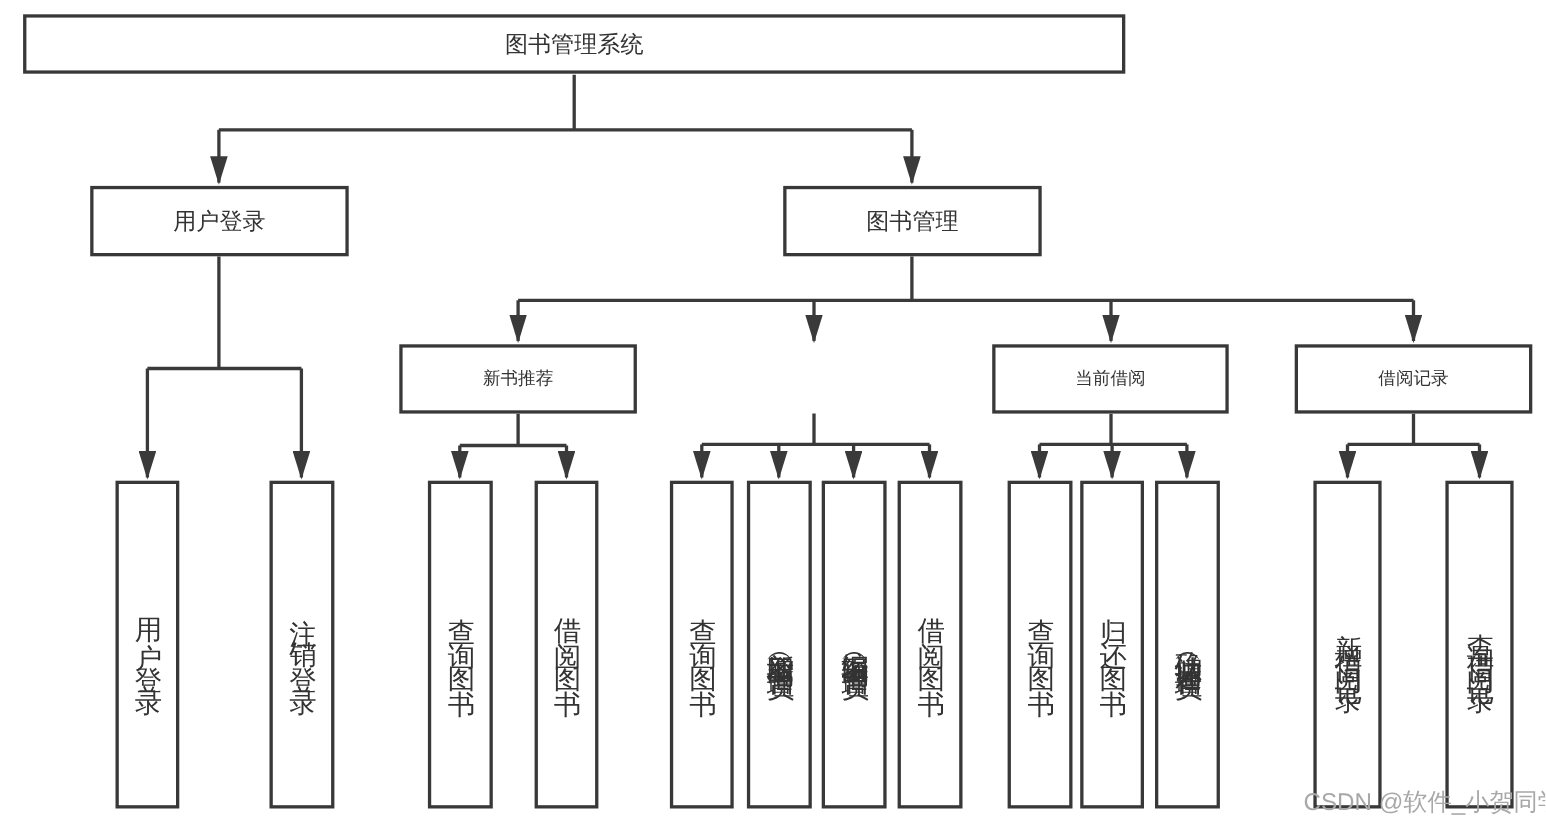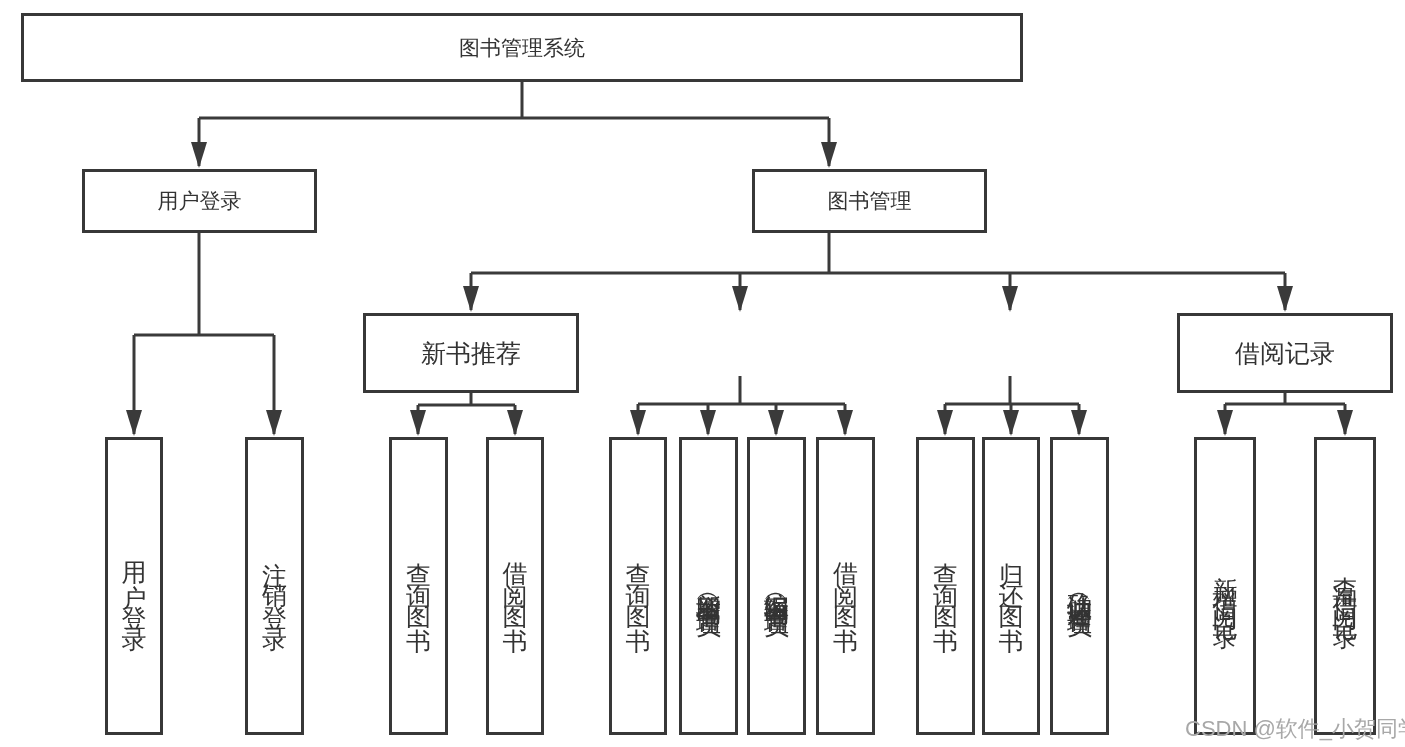--- a/index.html
+++ b/index.html
@@ -27,30 +27,30 @@
     box-sizing: border-box;
     border: 3px solid #383838;
     background: #ffffff;
     color: #333333;
     display: flex;
     align-items: center;
     justify-content: center;
     text-align: center;
   }
   .root {
-    left: 21px; top: 13px; width: 1002px; height: 69px;
+    left: 21px; top: 13px; width: 1002px; height: 54px;
     font-size: 21px;
   }
   .lvl2 {
     top: 169px; width: 235px; height: 64px;
     font-size: 21px;
   }
   .lvl3 {
-    top: 313px; height: 80px;
-    font-size: 25px;
+    top: 313px; height: 63px;
+    font-size: 16px;
   }
   .leaf {
     top: 437px; height: 298px; width: 58px;
     font-size: 25px;
     writing-mode: vertical-rl;
     line-height: 1;
   }
   
   .s4 { letter-spacing: 22px; }
   .s6 { letter-spacing: 10px; }
@@ -108,23 +108,24 @@
 
       <path d="M1285,376 L1285,404 M1225,404 L1345,404"></path>
       <path d="M1225,404 L1225,434" marker-end="url(#arrow)"></path>
       <path d="M1345,404 L1345,434" marker-end="url(#arrow)"></path>
     </g>
   </svg>
 
   <div class="node root">图书管理系统</div>
 
   <div class="node lvl2" style="left:82px">用户登录</div>
-  <div class="node lvl2" style="left:752px">图书管理</div>
+  <div class="node lvl2" style="left:712px">图书管理</div>
 
   <div class="node lvl3" style="left:363px;width:216px">新书推荐</div>
+  <div class="node lvl3" style="left:902px;width:215px">当前借阅</div>
   <div class="node lvl3" style="left:1177px;width:216px">借阅记录</div>
 
   <div class="node leaf s4" style="left:105px">用户登录</div>
   <div class="node leaf s4" style="left:245px;width:59px">注销登录</div>
 
   <div class="node leaf s4" style="left:389px;width:59px">查询图书</div>
   <div class="node leaf s4" style="left:486px">借阅图书</div>
 
   <div class="node leaf s4" style="left:609px">查询图书</div>
   <div class="node leaf s9" style="left:679px;width:59px">新增图书（管理员）</div>

